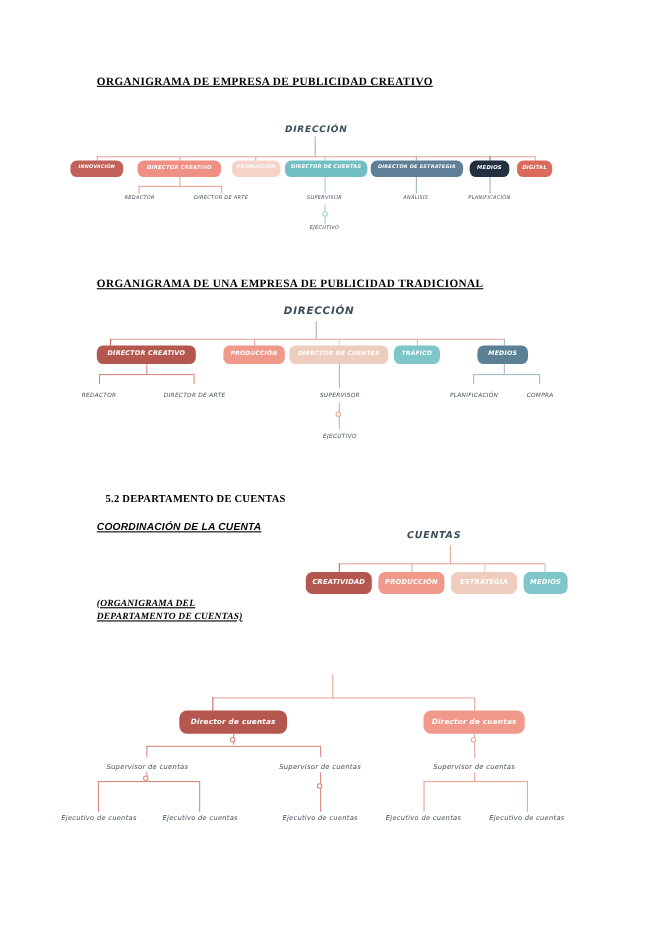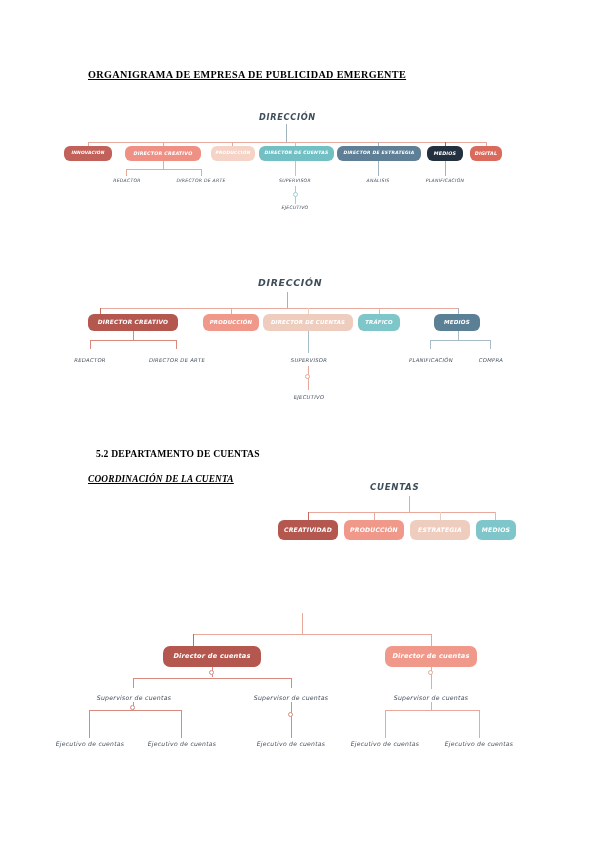--- a/index.html
+++ b/index.html
@@ -26,21 +26,21 @@
   .sub-head{
     position:absolute;
     font-family:"Liberation Serif", serif;
     font-weight:bold;
     font-size:9.6px;
     letter-spacing:.2px;
     white-space:nowrap;
   }
   .sub-head-italic{
     position:absolute;
-    font-family:Liberation Serif, serif;
+    font-family:Liberation Sans, sans-serif;
     font-weight:bold;
     font-style:italic;
     font-size:9.3px;
     letter-spacing:.2px;
     text-decoration:underline;
     white-space:nowrap;
     text-align:right;
   }
   .sub-head-italic2{
     position:absolute;
@@ -97,21 +97,21 @@
     border-radius:50%;
     background:#ffffff;
     box-sizing:border-box;
   }
 </style>
 </head>
 <body>
 
 <div class="page">
 
-  <div class="doc-head" style="left:88px;top:69px;">ORGANIGRAMA DE EMPRESA DE PUBLICIDAD EMERGENTE</div>
+  <div class="doc-head" style="left:88px;top:69px;">ORGANIGRAMA DE EMPRESA DE PUBLICIDAD CREATIVO</div>
 
   <div class="root-label" style="left:259px;top:112px;font-size:8.2px;">DIRECCIÓN</div>
 
   <div class="ln vline" style="left:286px;top:124px;height:19px;background:#9fb4c0;"></div>
 
   <div class="ln hline" style="left:88px;top:142px;width:398px;background:#e8a89c;"></div>
 
   <div class="ln vline" style="left:88px;top:142px;height:5px;background:#e8a89c;"></div>
   <div class="ln vline" style="left:163px;top:142px;height:5px;background:#e8a89c;"></div>
   <div class="ln vline" style="left:232px;top:142px;height:5px;background:#e8a89c;"></div>
@@ -140,20 +140,21 @@
   <div class="ln vline" style="left:295px;top:186px;height:18px;background:#9cd2d4;"></div>
   <div class="dot" style="left:293px;top:192px;border:1px solid #9cd2d4;"></div>
   <div class="leaf" style="left:270px;top:205px;width:50px;font-size:4.6px;">EJECUTIVO</div>
 
   <div class="ln vline" style="left:378px;top:161px;height:15px;background:#9fb4c0;"></div>
   <div class="leaf" style="left:355px;top:178px;width:46px;font-size:4.6px;">ANÁLISIS</div>
 
   <div class="ln vline" style="left:445px;top:161px;height:15px;background:#9fb4c0;"></div>
   <div class="leaf" style="left:414px;top:178px;width:62px;font-size:4.6px;">PLANIFICACIÓN</div>
 
+  <div class="doc-head" style="left:88px;top:253px;">ORGANIGRAMA DE UNA EMPRESA DE PUBLICIDAD TRADICIONAL</div>
 
   <div class="root-label" style="left:258px;top:277px;font-size:9.4px;">DIRECCIÓN</div>
 
   <div class="ln vline" style="left:287px;top:292px;height:17px;background:#9fb4c0;"></div>
   <div class="ln hline" style="left:100px;top:308px;width:358px;background:#e8a89c;"></div>
   <div class="ln vline" style="left:100px;top:308px;height:6px;background:#c96a60;"></div>
   <div class="ln vline" style="left:231px;top:308px;height:6px;background:#e8a89c;"></div>
   <div class="ln vline" style="left:308px;top:308px;height:6px;background:#efcdbe;"></div>
   <div class="ln vline" style="left:379px;top:308px;height:6px;background:#9cd2d4;"></div>
   <div class="ln vline" style="left:458px;top:308px;height:6px;background:#9fb4c0;"></div>
@@ -194,20 +195,24 @@
   <div class="ln vline" style="left:308px;top:512px;height:8px;background:#c96a60;"></div>
   <div class="ln vline" style="left:374px;top:512px;height:8px;background:#e8a89c;"></div>
   <div class="ln vline" style="left:440px;top:512px;height:8px;background:#efcdbe;"></div>
   <div class="ln vline" style="left:495px;top:512px;height:8px;background:#9cd2d4;"></div>
 
   <div class="node" style="left:278px;top:520px;width:60px;height:20px;font-size:6.1px;background:#b4574f;">CREATIVIDAD</div>
   <div class="node" style="left:344px;top:520px;width:60px;height:20px;font-size:6.1px;background:#f0998b;">PRODUCCIÓN</div>
   <div class="node" style="left:410px;top:520px;width:60px;height:20px;font-size:6.1px;background:#efcdbe;">ESTRATEGIA</div>
   <div class="node" style="left:476px;top:520px;width:40px;height:20px;font-size:6.1px;background:#7ec6c9;">MEDIOS</div>
 
+  <div class="sub-head-italic2" style="left:88px;top:542px;">
+    <div>(ORGANIGRAMA DEL</div>
+    <div>DEPARTAMENTO DE CUENTAS)</div>
+  </div>
 
 
   <div class="ln vline" style="left:302px;top:613px;height:22px;background:#e8a89c;"></div>
   <div class="ln hline" style="left:193px;top:634px;width:238px;background:#e8a89c;"></div>
   <div class="ln vline" style="left:193px;top:634px;height:12px;background:#c96a60;"></div>
   <div class="ln vline" style="left:431px;top:634px;height:12px;background:#e8a89c;"></div>
 
   <div class="node" style="left:163px;top:646px;width:98px;height:21px;font-size:6.6px;background:#b4574f;border-radius:7px;">Director de cuentas</div>
   <div class="node" style="left:385px;top:646px;width:92px;height:21px;font-size:6.6px;background:#f0998b;border-radius:7px;">Director de cuentas</div>
 

